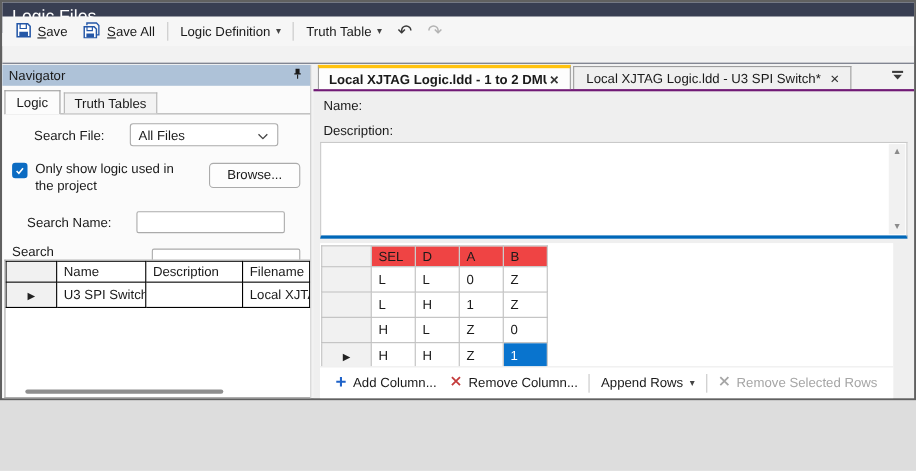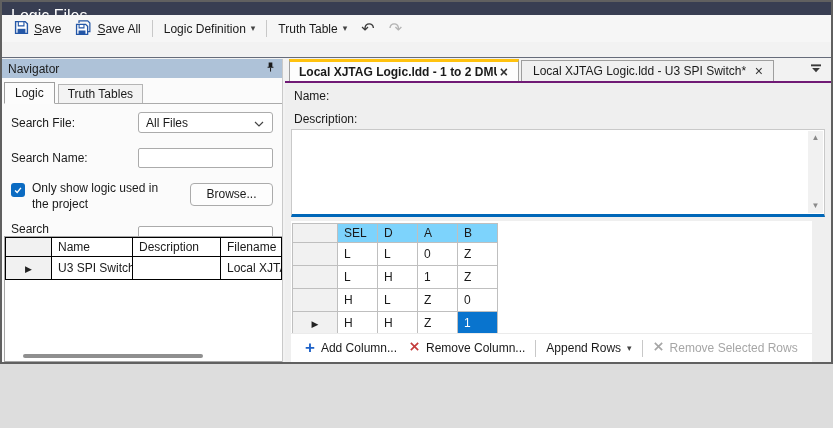--- a/index.html
+++ b/index.html
@@ -33,21 +33,21 @@
                 border-right:1px solid #C9C9C9; }
   .nav-header { height:19px; background:#AEC2D8; display:flex; align-items:center;
                 justify-content:space-between; padding:0 6px 0 6px; }
   .nav-tabs { display:flex; align-items:flex-end; margin:4px 0 0 2px; border-bottom:1px solid #ABABAB; }
   .nav-tab { padding:3px 10px 3px 10px; cursor:default; }
   .nav-tab.active { background:#FCFCFC; border:1px solid #9E9E9E; border-bottom:1px solid #FCFCFC;
                     margin-bottom:-1px; }
   .nav-tab.inactive { background:#F3F3F3; border:1px solid #B5B5B5; border-bottom:none;
                       padding:2px 9px; margin-left:3px; }
   .nav-body { padding:0 9px; }
-  .frow { display:flex; justify-content:space-between; align-items:center;gap:23px; }
+  .frow { display:flex; justify-content:center; align-items:center;gap:23px; }
   .frow-sf { margin-top:8px; }
   .combo { width:135px; height:21px; background:#FFF; border:1px solid #ABABAB; border-radius:3px;
            display:flex; align-items:center; justify-content:space-between; padding:0 8px 0 7px; cursor:default; }
   .frow-cb { margin-top:13px; align-items:flex-start; }
   .cb-group { display:flex; gap:7px; width:160px; }
   .checkbox { width:14px; height:14px; background:#0B6BC2; border-radius:3px; flex:none; margin-top:2px;
               display:flex; align-items:center; justify-content:center; }
   .cb-label { line-height:1.3; }
   .browse-btn { width:85px; height:23px; background:#FDFDFD; border:1px solid #ABABAB; border-radius:4px;
                 text-align:center; line-height:21px; margin-top:2px; cursor:default; }
@@ -90,21 +90,21 @@
   .desc-text { position:absolute; inset:0 16px 0 0; border:none; resize:none; font:inherit;
                padding:2px 4px; background:transparent; outline:none; }
   .v-scroll { position:absolute; top:1px; right:1px; bottom:1px; width:15px; background:#F1F1F1;
               display:flex; flex-direction:column; justify-content:space-between; align-items:center;
               padding:3px 0; }
   .scroll-arrow { font-size:8px; color:#8A8A8A; line-height:1; }
   .tt-section { position:relative; flex:1; margin:4px 13px 0 0; background:#FFF; }
   table.tt { border-collapse:collapse; table-layout:fixed; margin:2px 0 0 1px; }
   table.tt th, table.tt td { border:1px solid #BFBFBF; font-weight:normal; text-align:left;
                              padding:0 0 0 6px; overflow:hidden; }
-  table.tt th { height:19px; background:#7dd3fc; }
+  table.tt th { height:19px; background:#ef4444; }
   table.tt td { height:23px; background:#FFF; }
   td.cell-selected { background:#0974CE !important; color:#FFF; }
   .tt-toolbar { position:absolute; left:0; right:0; bottom:0; height:29px; background:#FFF;
                 border-top:1px solid #EBEBEB; display:flex; align-items:center; padding-left:8px; }
   .ttb-btn { display:flex; align-items:center; gap:6px; padding:3px 6px; cursor:default; }
   .ttb-btn.disabled { color:#A6A6A6; }
   .plus-glyph { color:#1E62C8; font-size:17px; font-weight:bold; line-height:1; position:relative; top:-1px; }
 </style>
 </head>
 <body>
@@ -179,35 +179,35 @@
           <div class="combo">
             <span>All Files</span>
             <span>
               <svg width="10" height="6" viewBox="0 0 10 6">
                   <path d="M1 1l4 4 4-4" fill="none" stroke="#444" stroke-width="1.2"></path>
                 </svg>
             </span>
           </div>
         </div>
 
-        <div class="frow frow-name">
-          <span>Search Name:</span>
-          <input class="search-input" type="text" value="" style="">
-        </div>
-
         <div class="frow frow-cb">
           <div class="cb-group">
             <span class="checkbox">
               <svg width="10" height="10" viewBox="0 0 12 12">
                   <path d="M2.5 6.5L5 9l4.5-5.5" fill="none" stroke="#FFF" stroke-width="1.7"></path>
                 </svg>
             </span>
             <span class="cb-label">Only show logic used in the project</span>
           </div>
           <div class="browse-btn">Browse...</div>
+        </div>
+
+        <div class="frow frow-name">
+          <span>Search Name:</span>
+          <input class="search-input" type="text" value="" style="">
         </div>
 
         <div class="frow frow-desc">
           <span>Search Description:</span>
           <input class="search-input" type="text" value="" style="">
         </div>
       </div>
 
       <div class="nav-table-wrap">
         <table class="grid">

